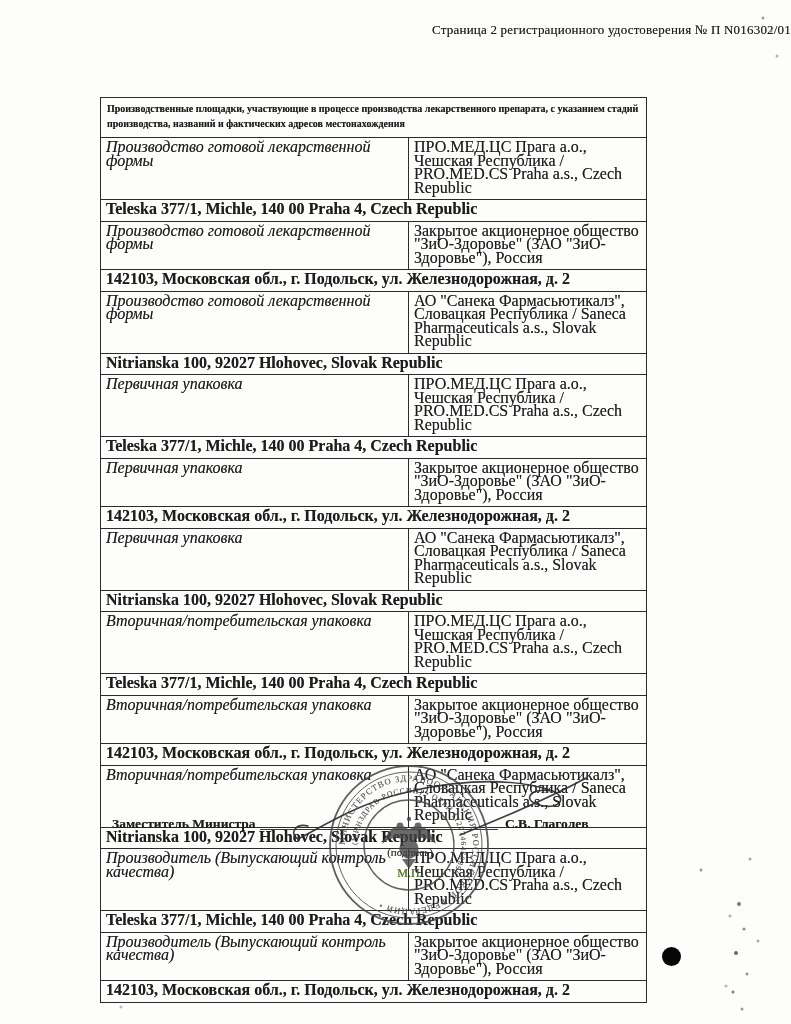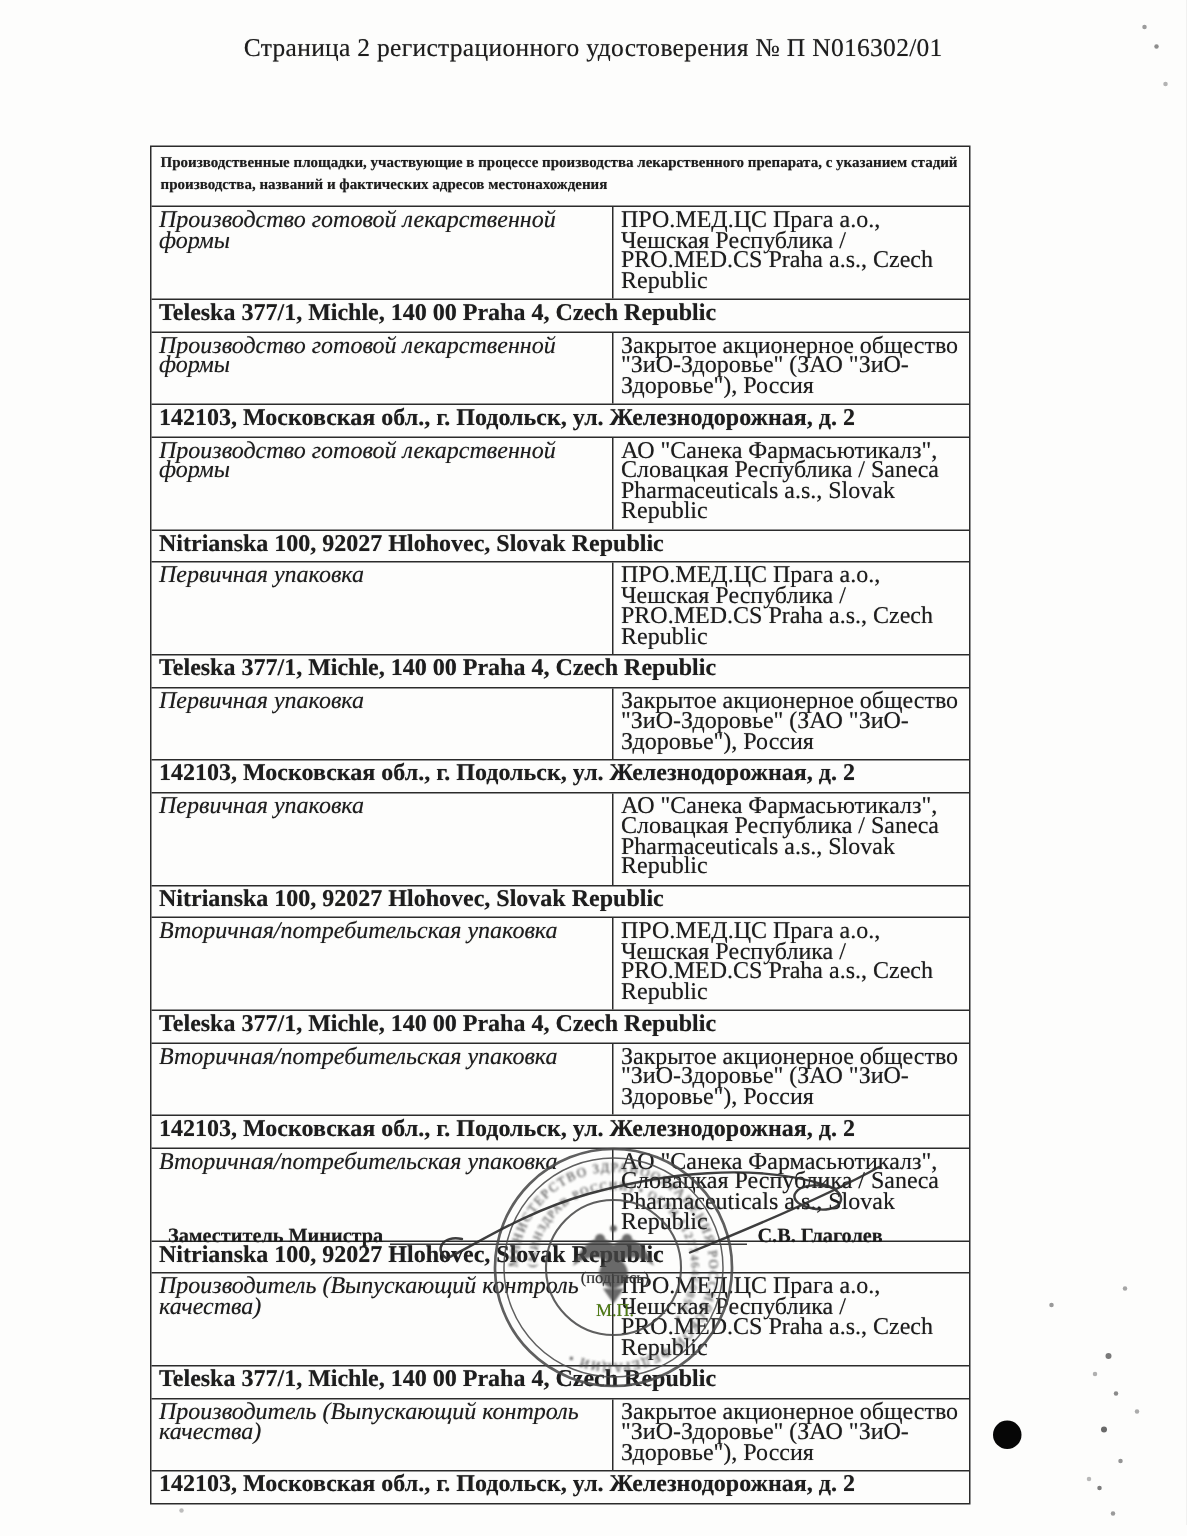--- a/index.html
+++ b/index.html
@@ -4,21 +4,21 @@
 <style>
   html,body{margin:0;padding:0;background:#e8e8e8;}
   .page{
     position:relative; width:791px; height:1024px; margin:0 auto;
     background:#fdfdfc; overflow:hidden;
     font-family:"Liberation Serif", serif; color:#1d1d1d;
     text-shadow:0 0 .5px rgba(20,20,20,.55);
   }
   .doc-header{
     position:absolute; top:22px; left:0; width:100%;
-    text-align:center; font-size:17px; letter-spacing:.2px;
+    text-align:right; font-size:13px; letter-spacing:.2px;
   }
   
   .reg-table{
     position:absolute; left:100px; top:97px; width:547px;
     border:1.5px solid #2b2b2b; box-sizing:border-box;
   }
   .t-row{display:flex; border-top:1.3px solid #2b2b2b;}
   .t-row:first-child{border-top:none;}
   .cell{
     box-sizing:border-box; padding:2px 5px 5px;

